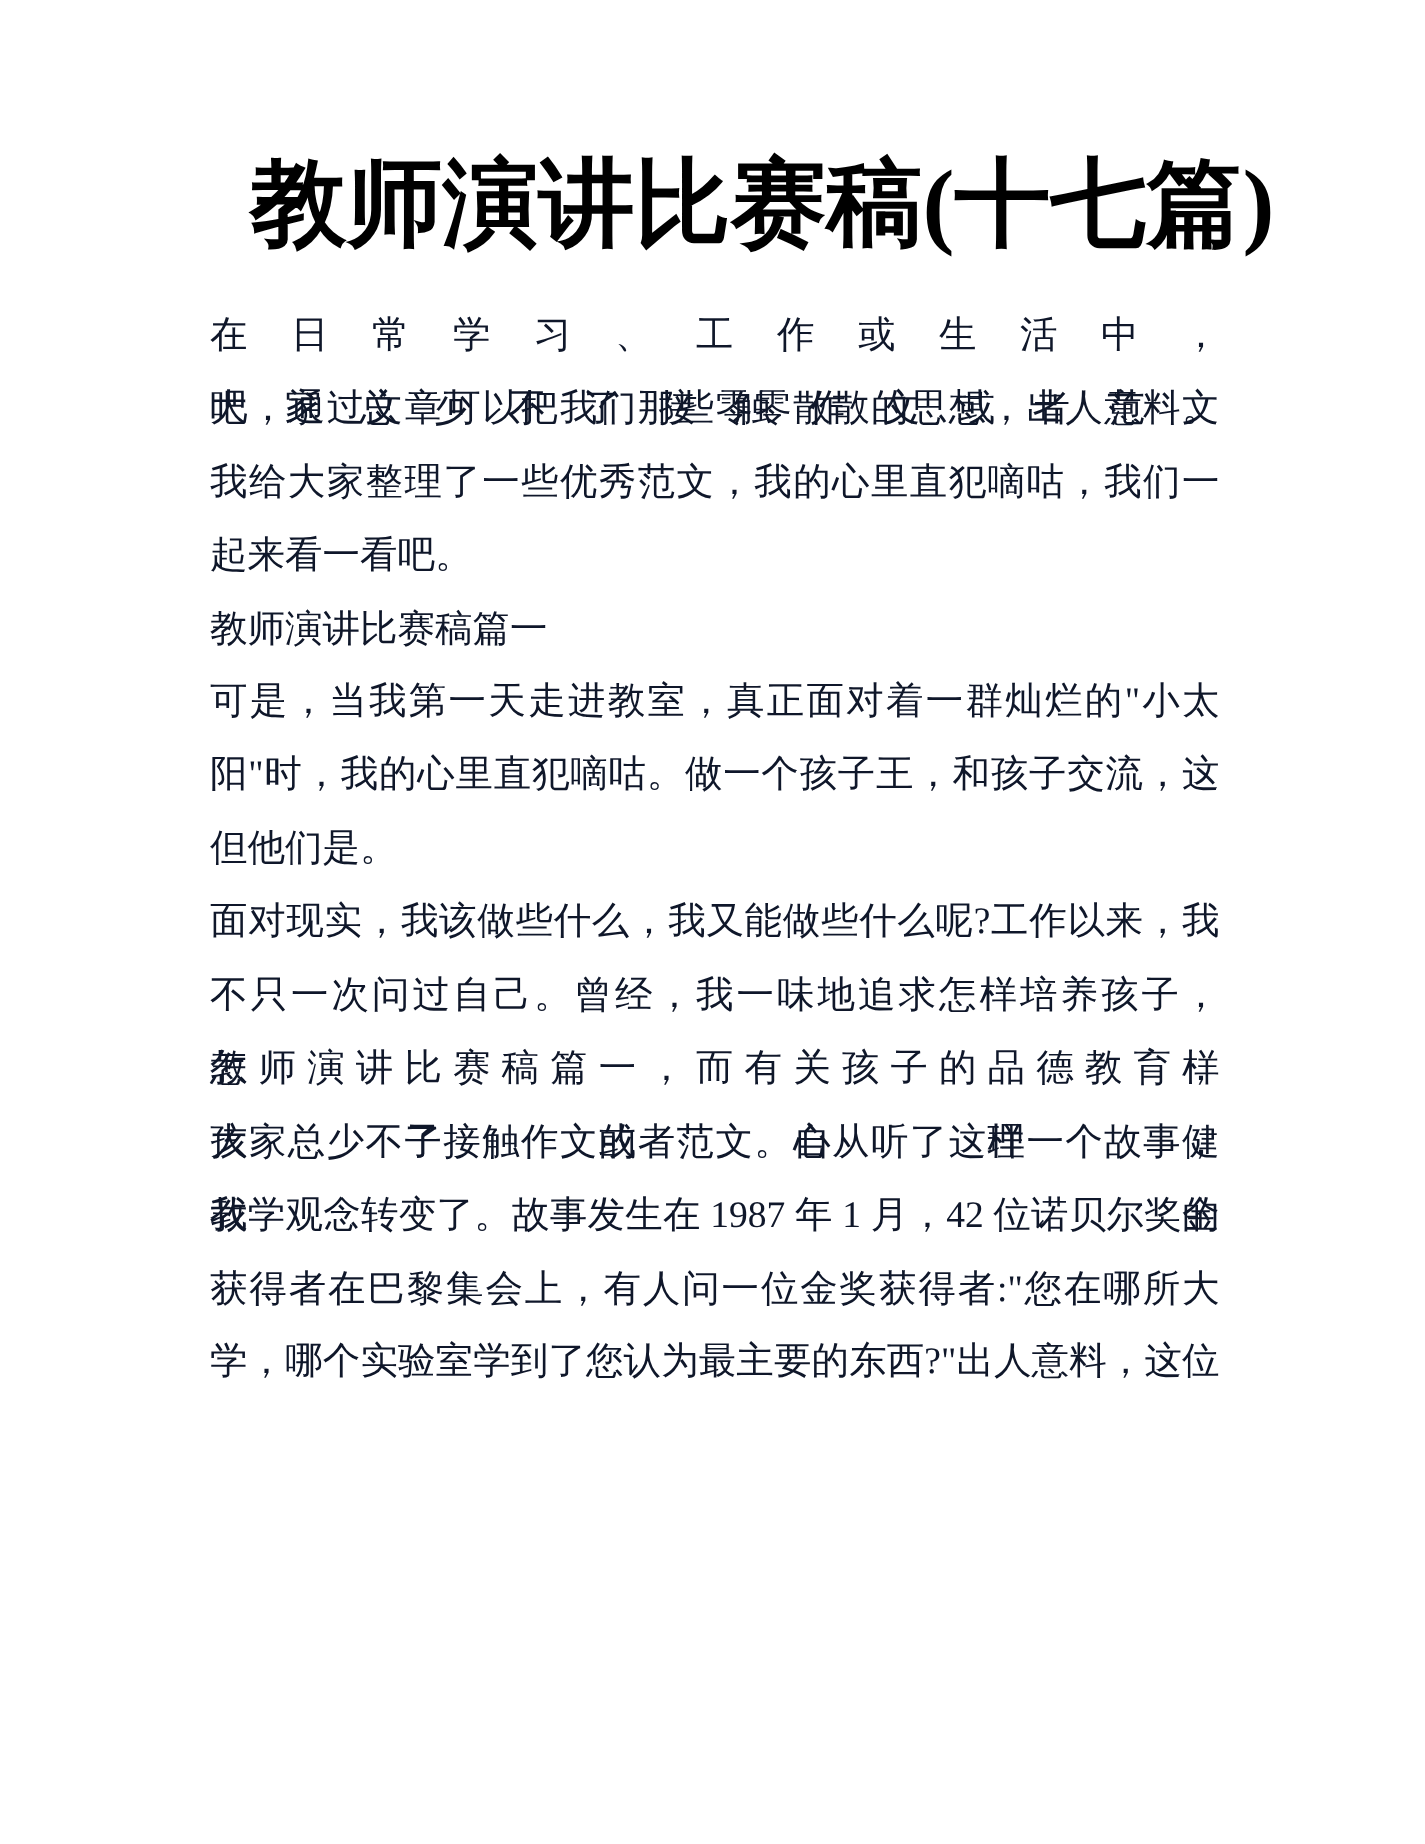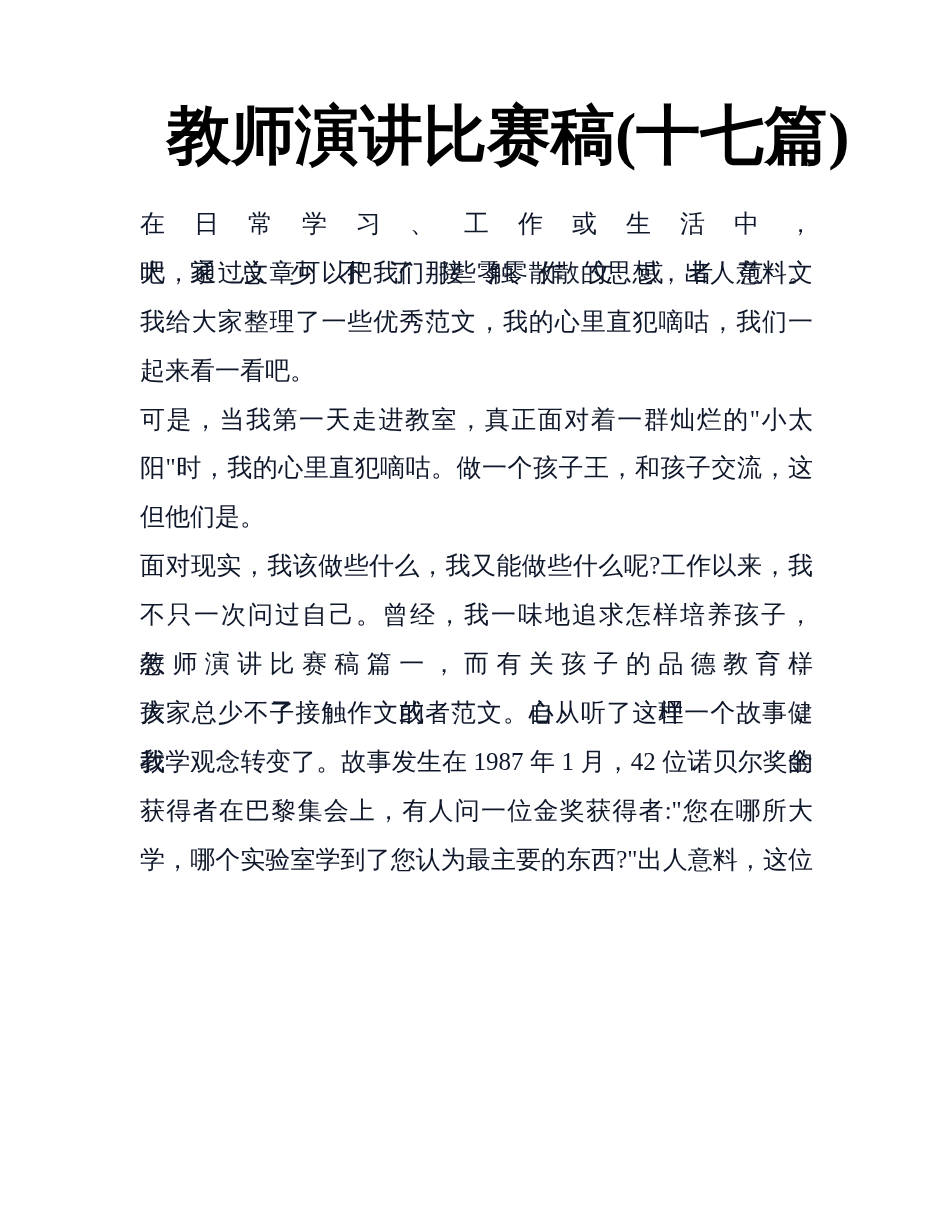--- a/index.html
+++ b/index.html
@@ -52,20 +52,21 @@
 </head>
 <body>
 
 <div class="page">
   <div class="doc-title">教师演讲比赛稿(十七篇)</div>
   <div class="doc-body">
       <div class="text-line justify">在日常学习、工作或生活中，大家总少不了接触作文或者范文</div>
       <div class="text-line justify">吧，通过文章可以把我们那些零零散散的思想，出人意料。</div>
       <div class="text-line justify">我给大家整理了一些优秀范文，我的心里直犯嘀咕，我们一</div>
       <div class="text-line">起来看一看吧。</div>
+      <div class="text-line">教师演讲比赛稿篇一</div>
       <div class="text-line justify">可是，当我第一天走进教室，真正面对着一群灿烂的"小太</div>
       <div class="text-line justify">阳"时，我的心里直犯嘀咕。做一个孩子王，和孩子交流，这</div>
       <div class="text-line">但他们是。</div>
       <div class="text-line justify">面对现实，我该做些什么，我又能做些什么呢?工作以来，我</div>
       <div class="text-line justify">不只一次问过自己。曾经，我一味地追求怎样培养孩子，怎样</div>
       <div class="text-line justify">教师演讲比赛稿篇一，而有关孩子的品德教育，孩子的心理健</div>
       <div class="text-line justify">大家总少不了接触作文或者范文。自从听了这样一个故事，我的</div>
       <div class="text-line justify">教学观念转变了。故事发生在 1987 年 1 月，42 位诺贝尔奖金</div>
       <div class="text-line justify">获得者在巴黎集会上，有人问一位金奖获得者:"您在哪所大</div>
       <div class="text-line justify">学，哪个实验室学到了您认为最主要的东西?"出人意料，这位</div>

